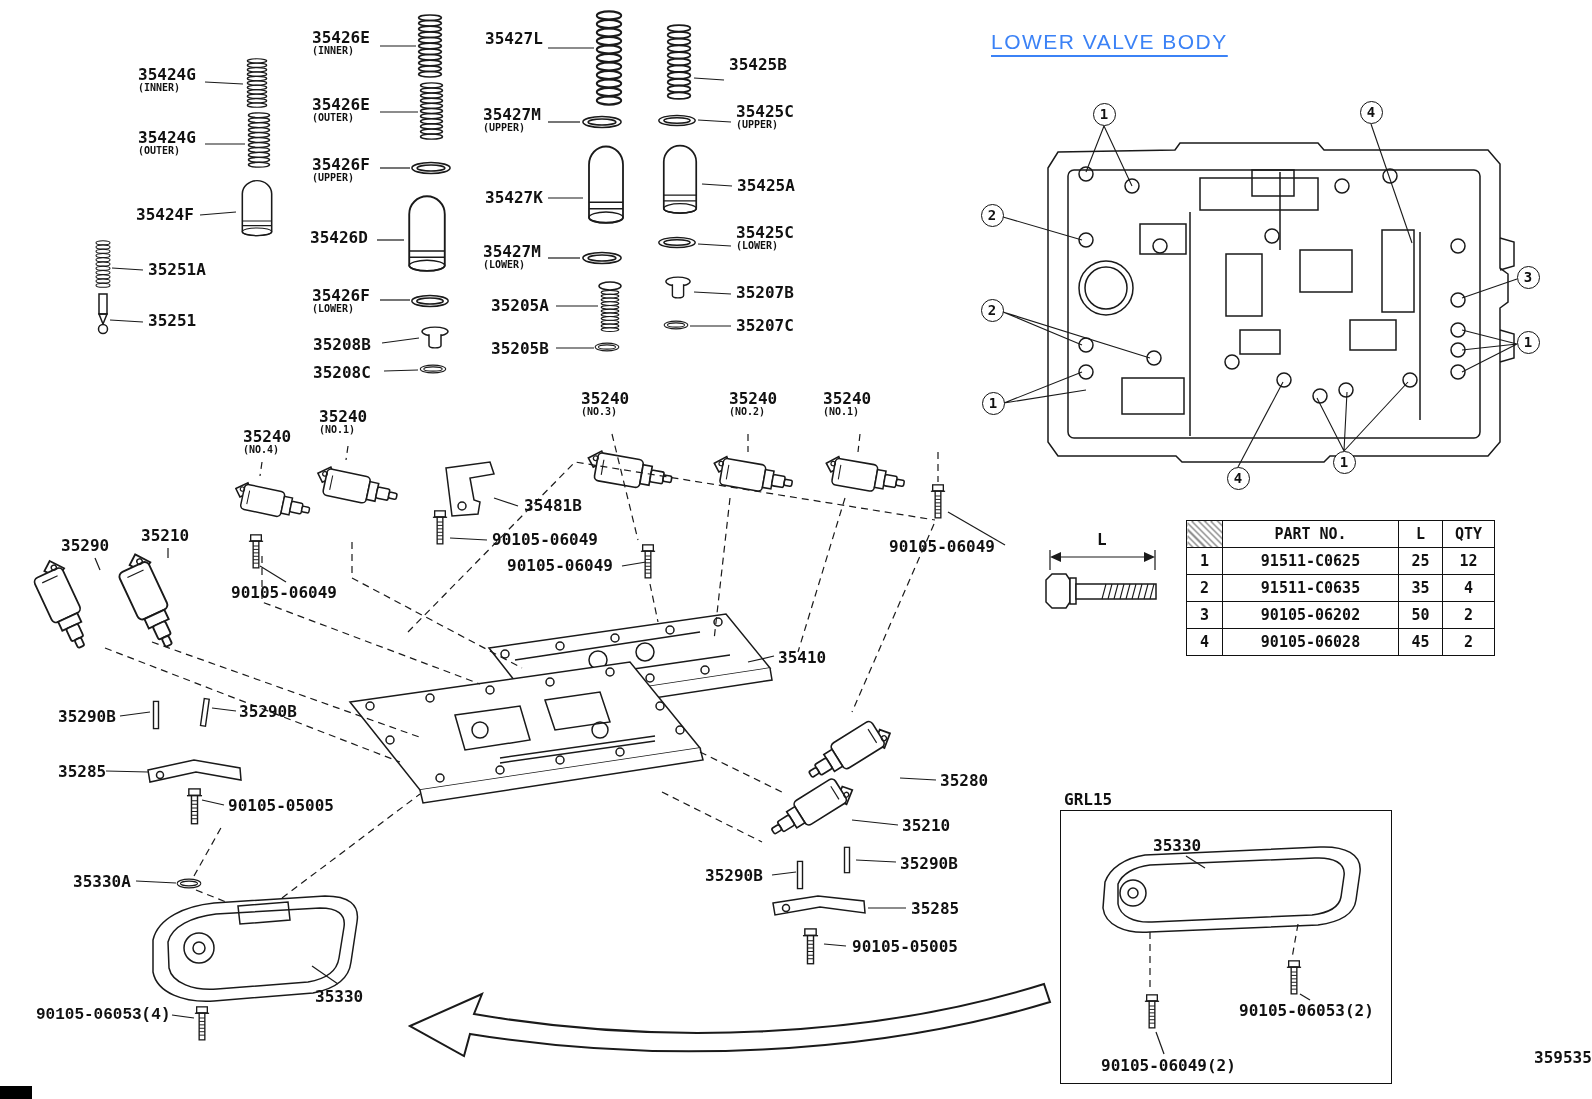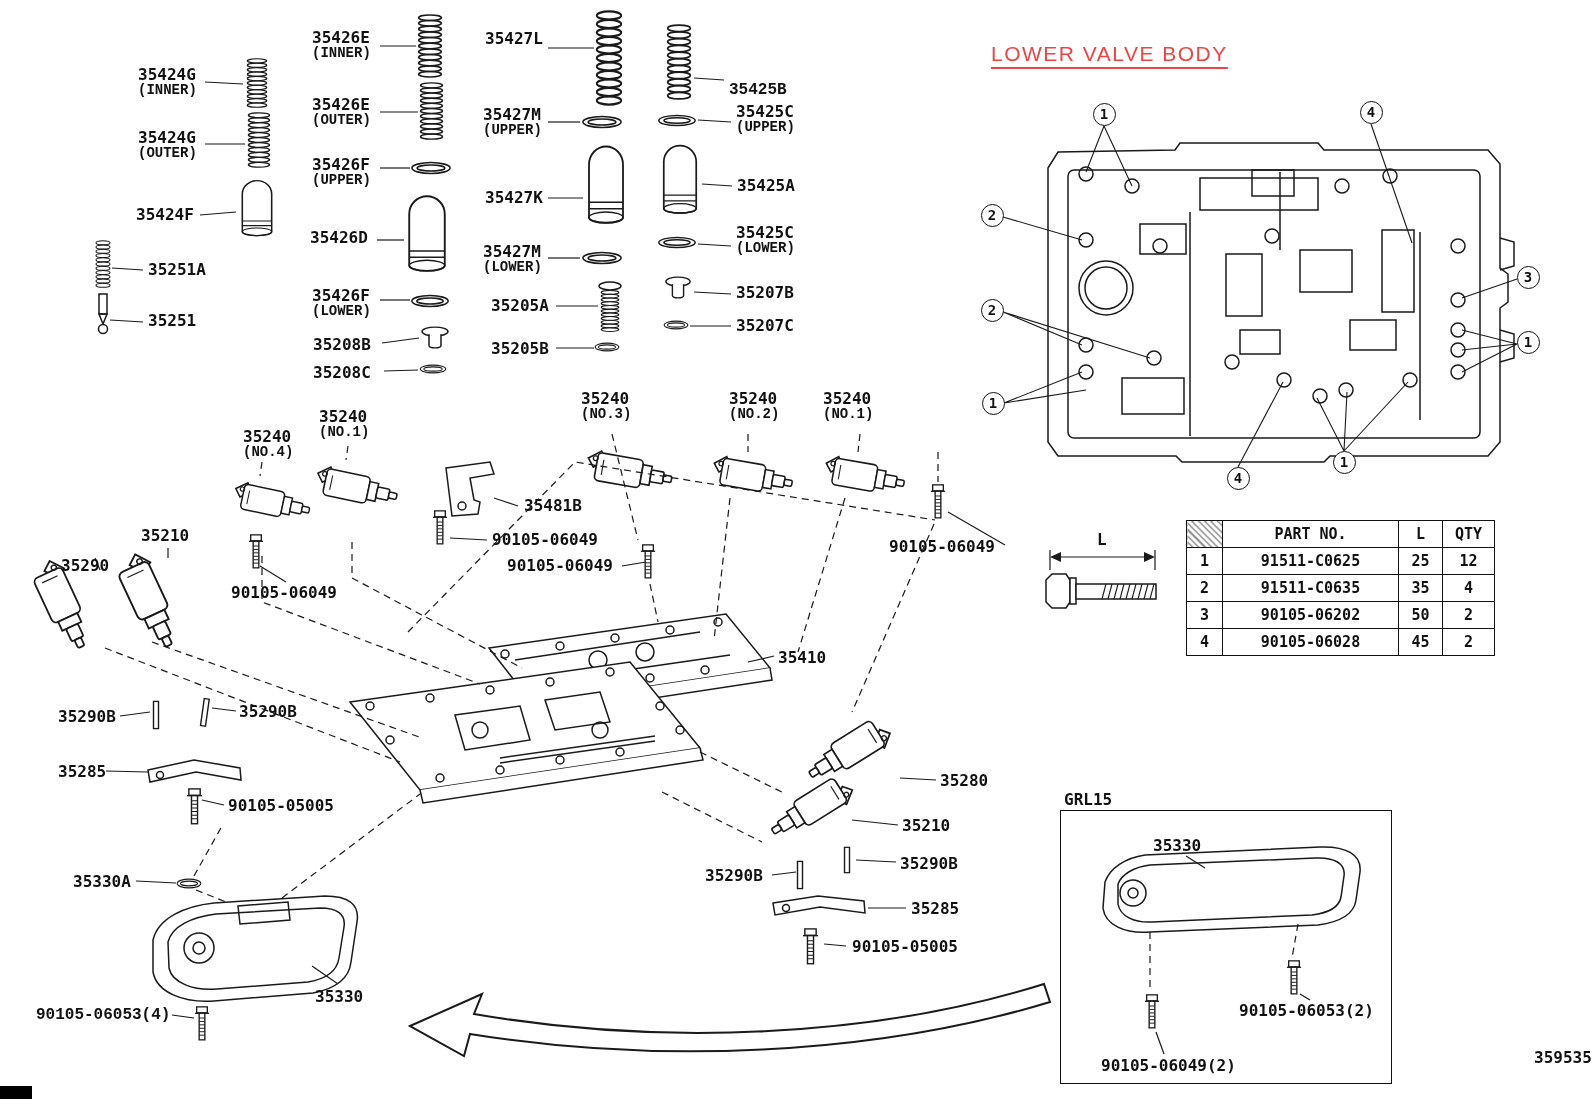--- a/index.html
+++ b/index.html
@@ -1,24 +1,24 @@
 <!DOCTYPE html>
 <html><head>
 <meta charset="utf-8">
 <style>
   html,body{margin:0;padding:0;background:#fff;}
   #stage{position:relative;width:1592px;height:1099px;background:#fff;overflow:hidden;
          font-family:"DejaVu Sans Mono", monospace;color:#111;}
   #art{position:absolute;left:0;top:0;}
   .part-label{position:absolute;font-weight:bold;font-size:16px;line-height:1.08;white-space:nowrap;color:#111;}
-  .pl-sub{font-size:14px;font-weight:bold;font-family:Liberation Mono, monospace;}
+  .pl-sub{font-size:10px;font-weight:bold;}
   .callout{position:absolute;width:23px;height:23px;border:1.7px solid #111;border-radius:50%;
            background:#fff;text-align:center;line-height:21px;font-size:14px;font-weight:bold;box-sizing:border-box;}
   #diagram-title{position:absolute;left:991px;top:30px;font-family:"Liberation Sans",sans-serif;
-                 font-size:21px;letter-spacing:1.5px;color:#ef4444;text-decoration:underline;text-underline-offset:6px;margin-top:12px;}
+                 font-size:21px;letter-spacing:1.5px;color:#3b82f6;text-decoration:underline;text-underline-offset:6px;}
   #parts-table{position:absolute;left:1186px;top:520px;border-collapse:collapse;font-size:15px;font-weight:bold;background:#fff;}
   #parts-table th,#parts-table td{border:1.7px solid #111;text-align:center;padding:4px 6px;height:25px;box-sizing:border-box;}
   #parts-table th.hatch{background:repeating-linear-gradient(45deg,#fff 0 3px,#8a8a8a 3px 4.5px);}
   #grl15-box{position:absolute;left:1060px;top:810px;width:330px;height:272px;border:1.7px solid #111;}
   #footer-code{position:absolute;left:1498px;top:1048px;font-size:16px;font-weight:bold;margin-left:36px;}
   #corner-mark{position:absolute;left:0;top:1086px;width:32px;height:13px;background:#000;}
 </style>
 </head>
 <body>
 
@@ -485,21 +485,21 @@
       <div class="part-label" style="left: 483px; top: 243px;">
         <div class="pl-main">35427M</div>
         <div class="pl-sub">(LOWER)</div>
       </div>
       <div class="part-label" style="left: 491px; top: 297px;">
         <div class="pl-main">35205A</div>
       </div>
       <div class="part-label" style="left: 491px; top: 340px;">
         <div class="pl-main">35205B</div>
       </div>
-      <div class="part-label" style="left: 729px; top: 82px; font-family: Liberation Mono, monospace;">
+      <div class="part-label" style="left: 729px; top: 56px;">
         <div class="pl-main">35425B</div>
       </div>
       <div class="part-label" style="left: 736px; top: 103px;">
         <div class="pl-main">35425C</div>
         <div class="pl-sub">(UPPER)</div>
       </div>
       <div class="part-label" style="left: 737px; top: 177px;">
         <div class="pl-main">35425A</div>
       </div>
       <div class="part-label" style="left: 736px; top: 224px;">
@@ -540,21 +540,21 @@
       </div>
       <div class="part-label" style="left: 507px; top: 557px;">
         <div class="pl-main">90105-06049</div>
       </div>
       <div class="part-label" style="left: 889px; top: 538px;">
         <div class="pl-main">90105-06049</div>
       </div>
       <div class="part-label" style="left: 231px; top: 584px;">
         <div class="pl-main">90105-06049</div>
       </div>
-      <div class="part-label" style="left: 61px; top: 537px; margin-top: 20px;">
+      <div class="part-label" style="left: 61px; top: 537px;">
         <div class="pl-main">35290</div>
       </div>
       <div class="part-label" style="left: 141px; top: 527px;">
         <div class="pl-main">35210</div>
       </div>
       <div class="part-label" style="left: 778px; top: 649px;">
         <div class="pl-main">35410</div>
       </div>
       <div class="part-label" style="left: 58px; top: 708px;">
         <div class="pl-main">35290B</div>

